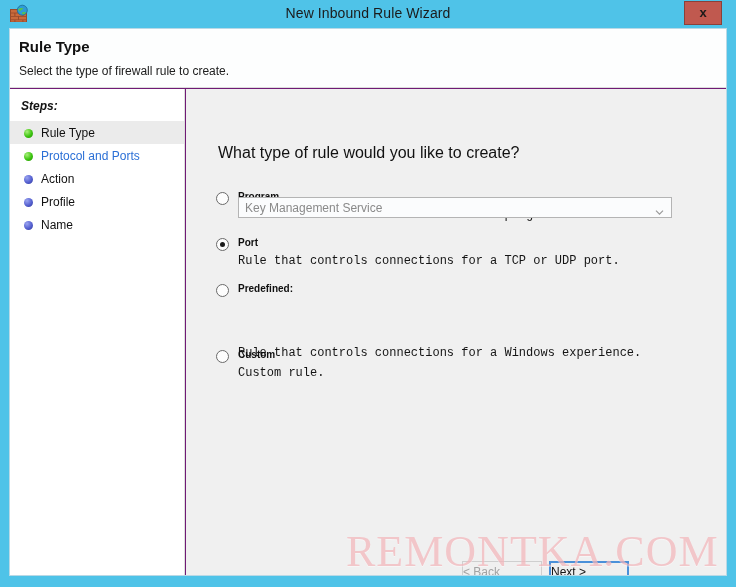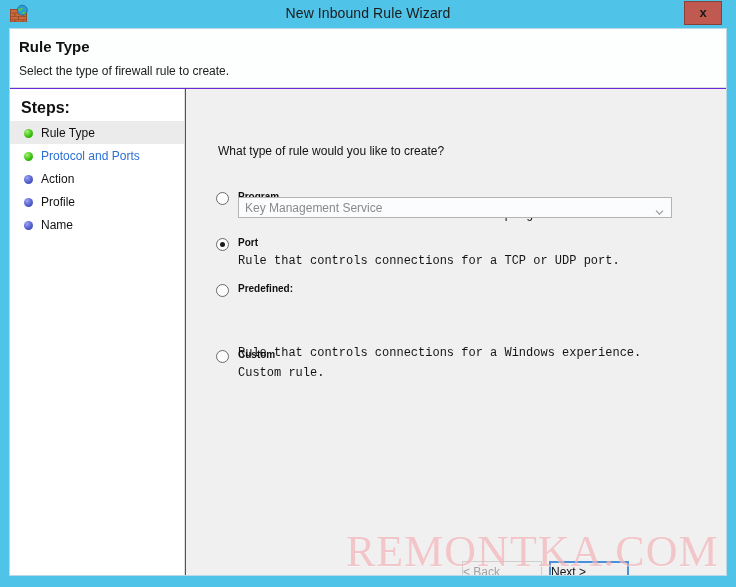--- a/index.html
+++ b/index.html
@@ -62,21 +62,21 @@
     color: #1a1a1a;
   }
 
   
   .window-inner {
     position: absolute;
     left: 9px;
     top: 28px;
     width: 718px;
     height: 548px;
-    background: #6d28d9;
+    background: #701a75;
     border: 1px solid #b9d9e6;
     box-sizing: border-box;
     overflow: hidden;
   }
 
   
   .banner {
     position: absolute;
     left: 0; top: 0;
     width: 716px;
@@ -106,23 +106,24 @@
     top: 60px;
     width: 175px;
     height: 486px;
     background: #ffffff;
     border-right: 1px solid #dedede;
     box-sizing: border-box;
   }
   .steps-label {
     position: absolute;
     left: 11px; top: 10px;
-    font-size: 16px;
+    font-size: 12px;
     font-weight: bold;
     color: #111111;
+    font-style: italic;
   }
   .step-list {
     position: absolute;
     left: 0;
     top: 32px;
     width: 174px;
   }
   .step-item {
     position: relative;
     height: 23px;
@@ -162,21 +163,21 @@
     position: absolute;
     left: 176px;
     top: 60px;
     width: 540px;
     height: 486px;
     background: #f0f0f0;
   }
   .question {
     position: absolute;
     left: 32px; top: 55px;
-    font-size: 12px;
+    font-size: 16px;
     color: #111111;
   }
 
   .option {
     position: absolute;
     left: 30px;
   }
   .opt-radio {
     position: absolute;
     left: 0; top: 1px;

